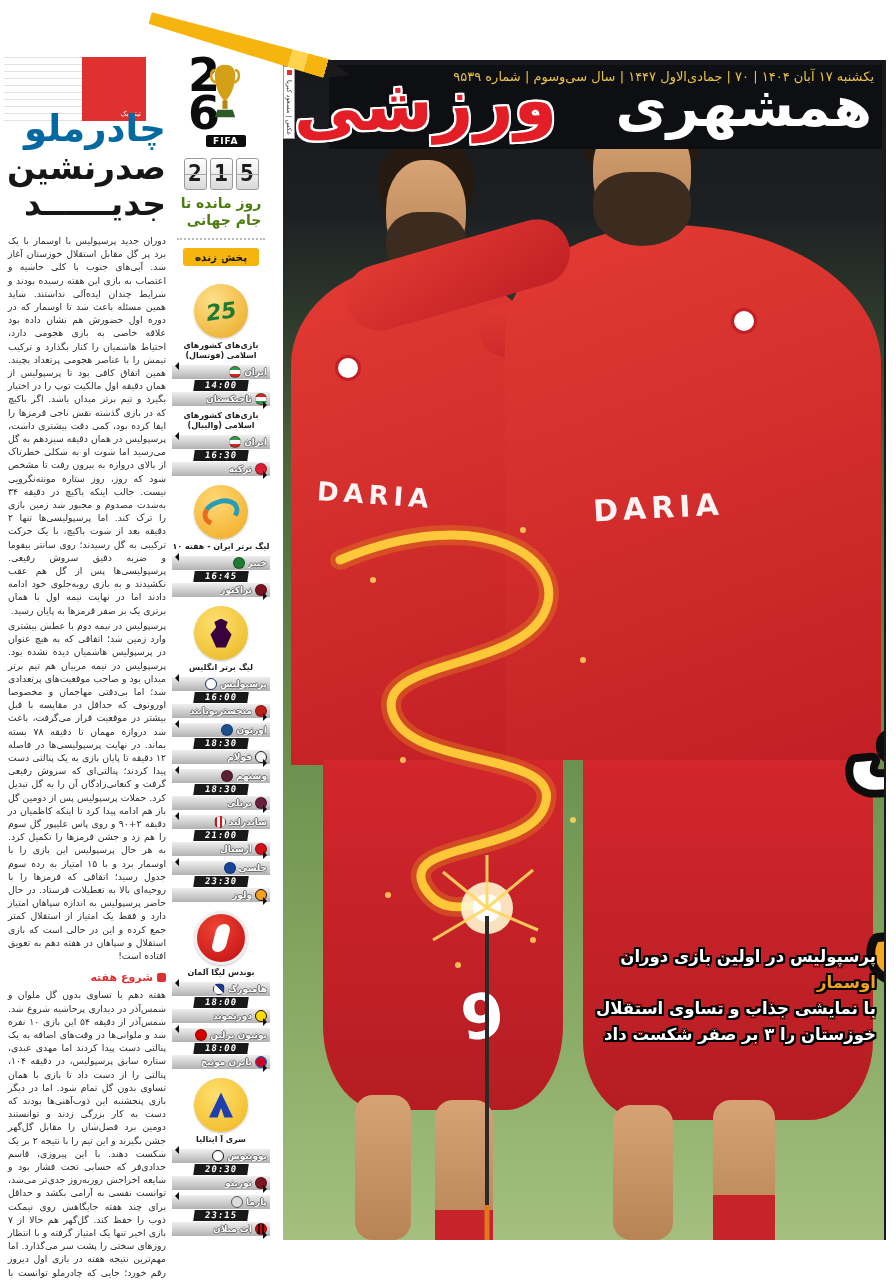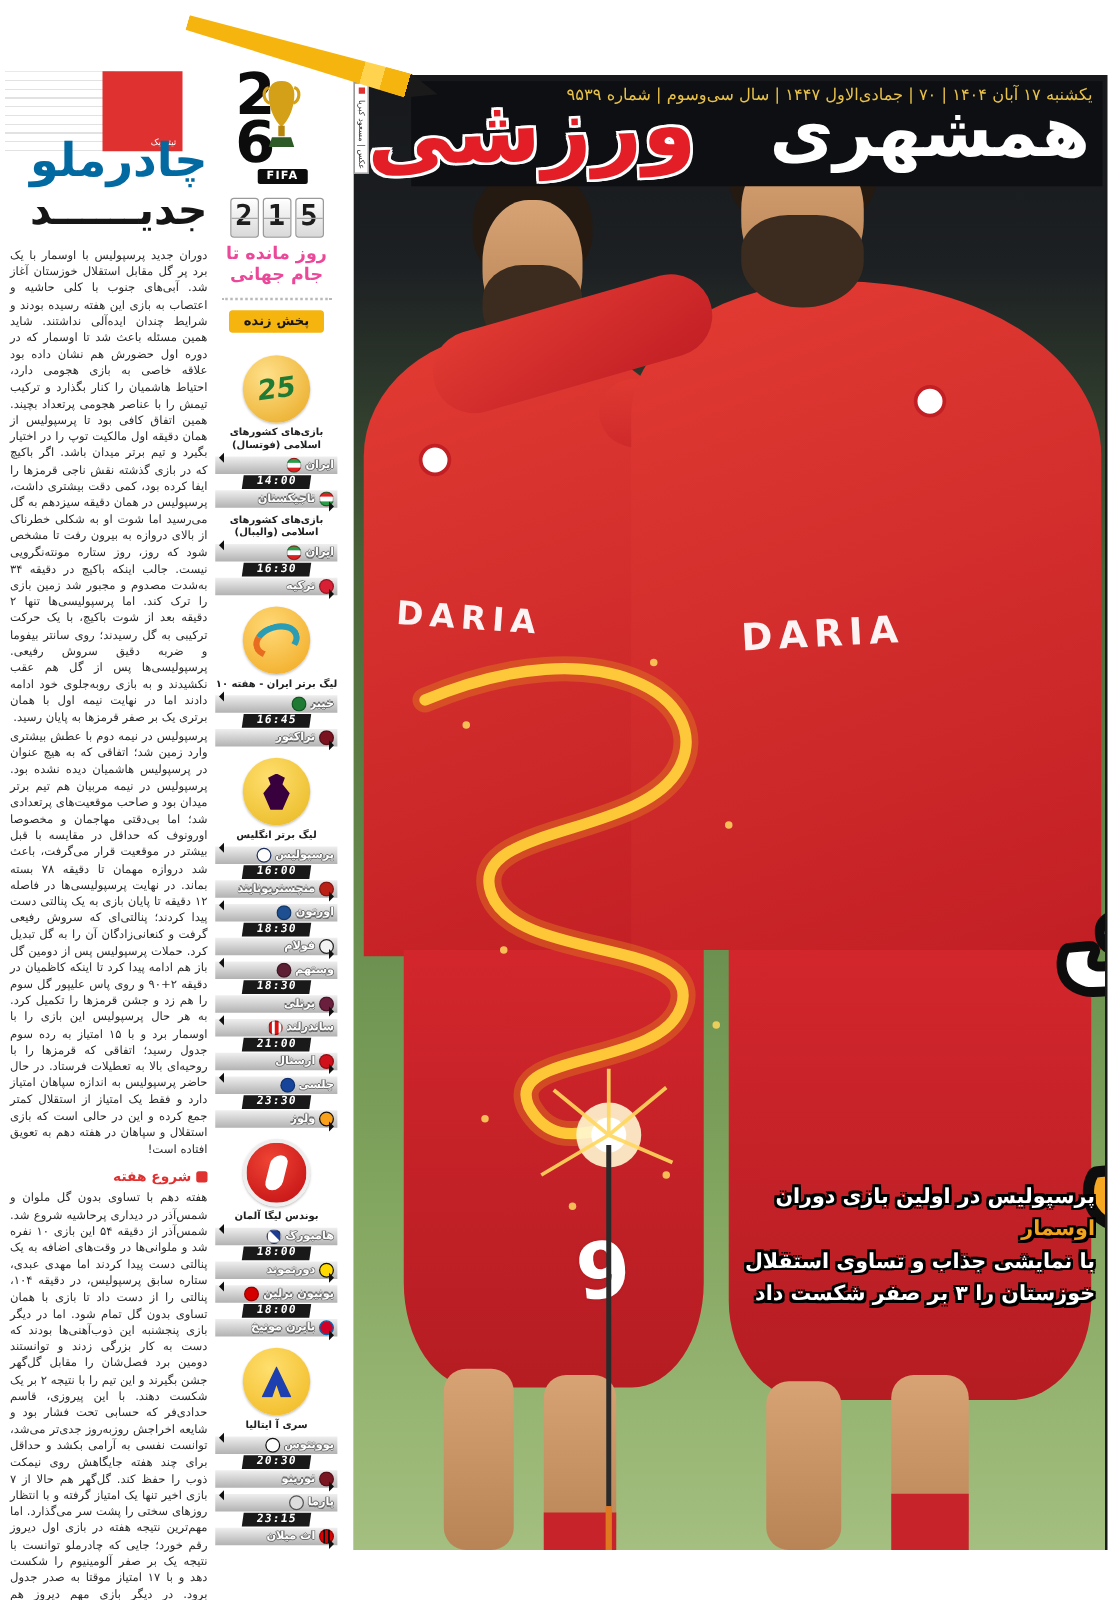--- a/index.html
+++ b/index.html
@@ -27,21 +27,21 @@
   .fifa-digit{position:absolute;left:2px;font-weight:900;font-size:46px;line-height:40px;color:#0c0c0c;}
   .fifa-digit.top{top:0;} .fifa-digit.bottom{top:38px;}
   .fifa-trophy{position:absolute;left:22px;top:8px;}
   .fifa-chip{position:absolute;left:20px;bottom:4px;background:#0c0c0c;color:#fff;font-size:9px;
     font-weight:bold;padding:1px 7px;border-radius:2px;letter-spacing:1px;direction:ltr;}
   .counter{display:flex;gap:3px;margin-top:7px;direction:ltr;}
   .flip-digit{width:21px;height:30px;background:linear-gradient(#ffffff,#d9d9d9);border:1px solid #9a9a9a;
     border-radius:3px;font-family:"DejaVu Sans Mono","Liberation Mono",monospace;font-weight:bold;
     font-size:23px;line-height:29px;color:#1d1d1d;text-align:center;position:relative;}
   .flip-digit:after{content:"";position:absolute;left:0;right:0;top:50%;border-top:1px solid #a8a8a8;}
-  .countdown-label{margin-top:5px;font-size:14px;line-height:17px;font-weight:900;color:#ec4899;text-align:center;}
+  .countdown-label{margin-top:5px;font-size:14px;line-height:17px;font-weight:900;color:#4d7c0f;}
   .dotted-divider{width:88px;border-top:2px dotted #b9b9b9;margin:9px 0 8px;}
   .live-badge{position:relative;background:#f6b40e;color:#161616;font-size:10.5px;font-weight:900;
     padding:3px 12px;border-radius:3px;margin-bottom:14px;}
   .live-badge:after{content:"";position:absolute;left:42%;bottom:-6px;border:6px solid transparent;
     border-top-color:#f6b40e;border-left-width:4px;border-right-width:4px;}
   .league-logo{position:relative;width:54px;height:54px;border-radius:50%;flex:none;margin:4px 0 3px;
     display:flex;align-items:center;justify-content:center;box-shadow:0 1px 2px rgba(0,0,0,.25);}
   .logo-islamic-games{background:radial-gradient(circle at 35% 30%,#ffe08a,#e8a820);}
   .logo-islamic-games .glyph{color:#1f7a33;font-weight:900;font-style:italic;font-size:22px;transform:rotate(-8deg);}
   .logo-iran-league{background:radial-gradient(circle at 40% 30%,#ffd977,#f0a81f);}
@@ -133,20 +133,21 @@
 
 <div class="page">
 
   <div class="ruled-lines"></div>
   <div class="kicker-badge">
     <span>تیتر یک</span>
   </div>
 
   <div class="article-col">
     <h1 class="hl-red">چادرملو</h1>
+    <h2 class="hl-black">صدرنشین</h2>
     <h2 class="hl-black">جدیــــــد</h2>
     <div class="article-body">
       <p>دوران جدید پرسپولیس با اوسمار با یک برد پر گل مقابل استقلال خوزستان آغاز شد. آبی‌های جنوب با کلی حاشیه و اعتصاب به بازی این هفته رسیده بودند و شرایط چندان ایده‌آلی نداشتند. شاید همین مسئله باعث شد تا اوسمار که در دوره اول حضورش هم نشان داده بود علاقه خاصی به بازی هجومی دارد، احتیاط هاشمیان را کنار بگذارد و ترکیب تیمش را با عناصر هجومی پرتعداد بچیند. همین اتفاق کافی بود تا پرسپولیس از همان دقیقه اول مالکیت توپ را در اختیار بگیرد و تیم برتر میدان باشد. اگر باکیچ که در بازی گذشته نقش ناجی قرمزها را ایفا کرده بود، کمی دقت بیشتری داشت، پرسپولیس در همان دقیقه سیزدهم به گل می‌رسید اما شوت او به شکلی خطرناک از بالای دروازه به بیرون رفت تا مشخص شود که روز، روز ستاره مونته‌نگرویی نیست. جالب اینکه باکیچ در دقیقه ۳۴ به‌شدت مصدوم و مجبور شد زمین بازی را ترک کند. اما پرسپولیسی‌ها تنها ۲ دقیقه بعد از شوت باکیچ، با یک حرکت ترکیبی به گل رسیدند؛ روی سانتر بیفوما و ضربه دقیق سروش رفیعی. پرسپولیسی‌ها پس از گل هم عقب نکشیدند و به بازی روبه‌جلوی خود ادامه دادند اما در نهایت نیمه اول با همان برتری یک بر صفر قرمزها به پایان رسید.</p>
       <p>پرسپولیس در نیمه دوم با عطش بیشتری وارد زمین شد؛ اتفاقی که به هیچ عنوان در پرسپولیس هاشمیان دیده نشده بود. پرسپولیس در نیمه مربیان هم تیم برتر میدان بود و صاحب موقعیت‌های پرتعدادی شد؛ اما بی‌دقتی مهاجمان و مخصوصا اورونوف که حداقل در مقایسه با قبل بیشتر در موقعیت قرار می‌گرفت، باعث شد دروازه مهمان تا دقیقه ۷۸ بسته بماند. در نهایت پرسپولیسی‌ها در فاصله ۱۲ دقیقه تا پایان بازی به یک پنالتی دست پیدا کردند؛ پنالتی‌ای که سروش رفیعی گرفت و کنعانی‌زادگان آن را به گل تبدیل کرد. حملات پرسپولیس پس از دومین گل باز هم ادامه پیدا کرد تا اینکه کاظمیان در دقیقه ۲+۹۰ و روی پاس علیپور گل سوم را هم زد و جشن قرمزها را تکمیل کرد. به هر حال پرسپولیس این بازی را با اوسمار برد و با ۱۵ امتیاز به رده سوم جدول رسید؛ اتفاقی که قرمزها را با روحیه‌ای بالا به تعطیلات فرستاد. در حال حاضر پرسپولیس به اندازه سپاهان امتیاز دارد و فقط یک امتیاز از استقلال کمتر جمع کرده و این در حالی است که بازی استقلال و سپاهان در هفته دهم به تعویق افتاده است!</p>
       <h3 class="sec-head">
         <span class="sec-icon"></span>
         <span>شروع هفته</span>
       </h3>
       <p>هفته دهم با تساوی بدون گل ملوان و شمس‌آذر در دیداری پرحاشیه شروع شد. شمس‌آذر از دقیقه ۵۴ این بازی ۱۰ نفره شد و ملوانی‌ها در وقت‌های اضافه به یک پنالتی دست پیدا کردند اما مهدی عبدی، ستاره سابق پرسپولیس، در دقیقه ۱۰۴، پنالتی را از دست داد تا بازی با همان تساوی بدون گل تمام شود. اما در دیگر بازی پنجشنبه این ذوب‌آهنی‌ها بودند که دست به کار بزرگی زدند و توانستند دومین برد فصل‌شان را مقابل گل‌گهر جشن بگیرند و این تیم را با نتیجه ۲ بر یک شکست دهند. با این پیروزی، قاسم حدادی‌فر که حسابی تحت فشار بود و شایعه اخراجش روزبه‌روز جدی‌تر می‌شد، توانست نفسی به آرامی بکشد و حداقل برای چند هفته جایگاهش روی نیمکت ذوب را حفظ کند. گل‌گهر هم حالا از ۷ بازی اخیر تنها یک امتیاز گرفته و با انتظار روزهای سختی را پشت سر می‌گذارد. اما مهم‌ترین نتیجه هفته در بازی اول دیروز رقم خورد؛ جایی که چادرملو توانست با نتیجه یک بر صفر آلومینیوم را شکست دهد و با ۱۷ امتیاز موقتا به صدر جدول برود. در دیگر بازی مهم دیروز هم فجرسپاسی برای دومین بازی متوالی به تساوی رضایت داد و این بار مقابل مس متوقف شد؛ با نتیجه یک-یک. فجر در این بازی ابتدا از مهمان خود عقب افتاد اما در نهایت در وقت‌های اضافه از شکست فرار کرد؛ اتفاقی که هفته گذشته مقابل پیکان هم آن را تجربه کرده بود. پیکان هم در آخرین بازی دیروز به مصاف فولاد رفت و در اهواز با نتیجه یک بر صفر مغلوب این تیم شد. یحیی هم با این پیروزی توانست کمی از بحران فاصله بگیرد و با روحیه‌ای خوب راهی تعطیلات شود.</p>
 

